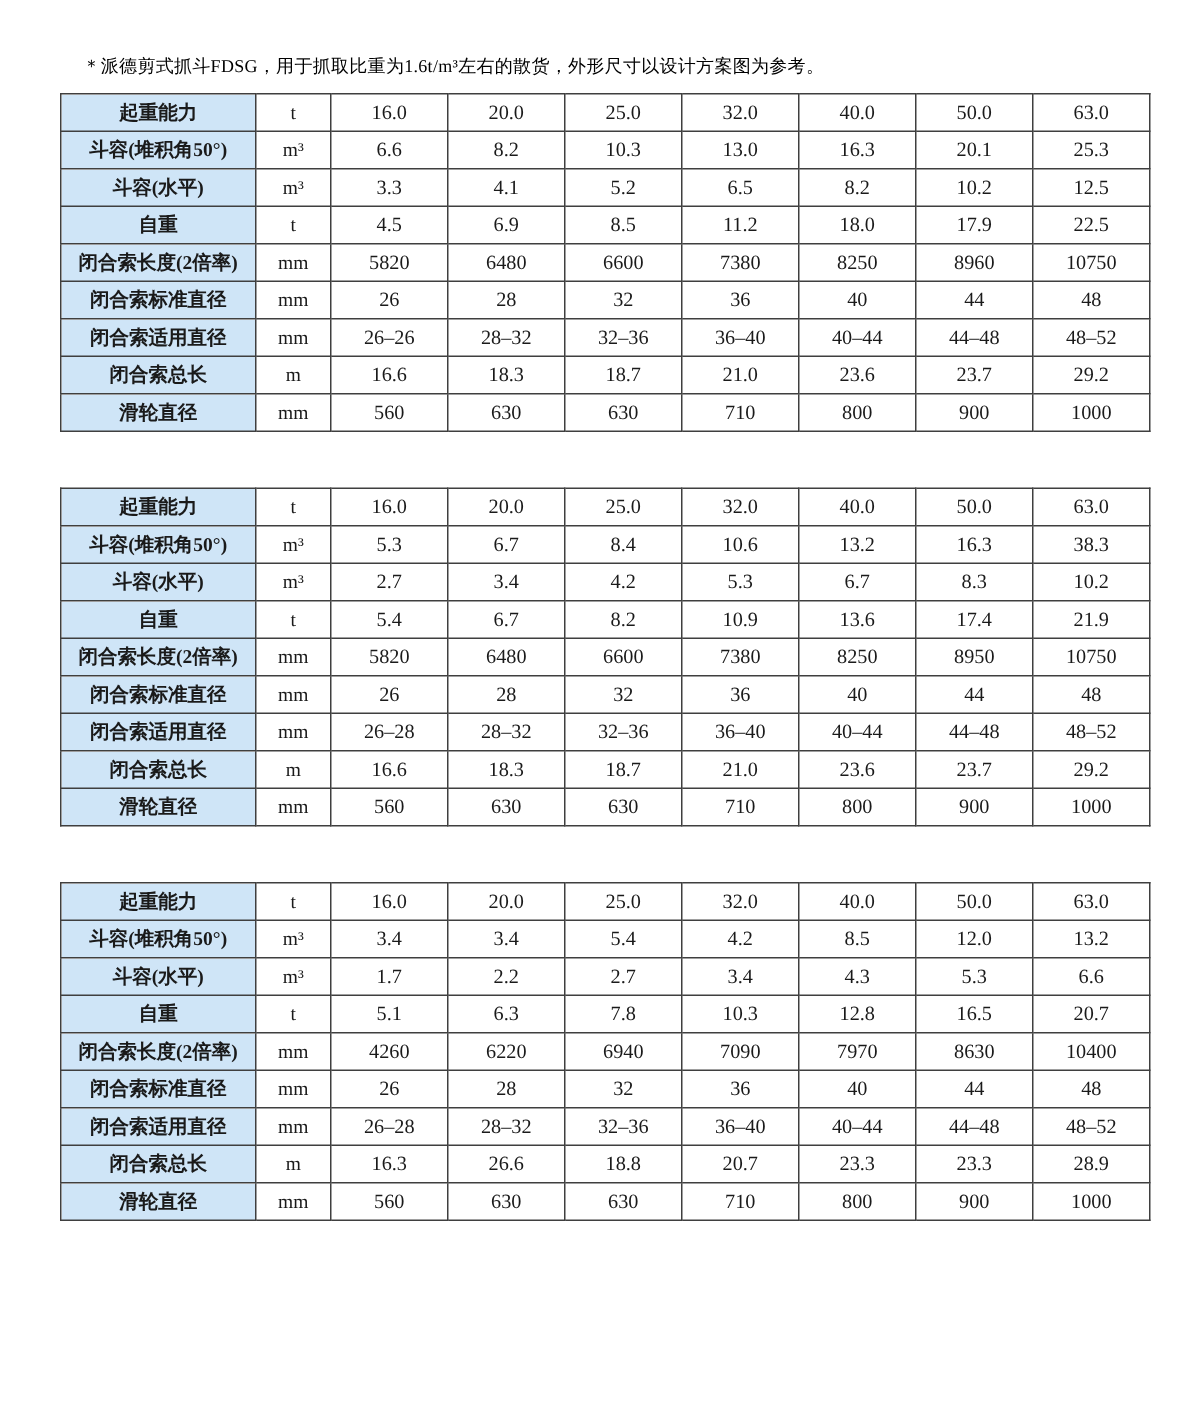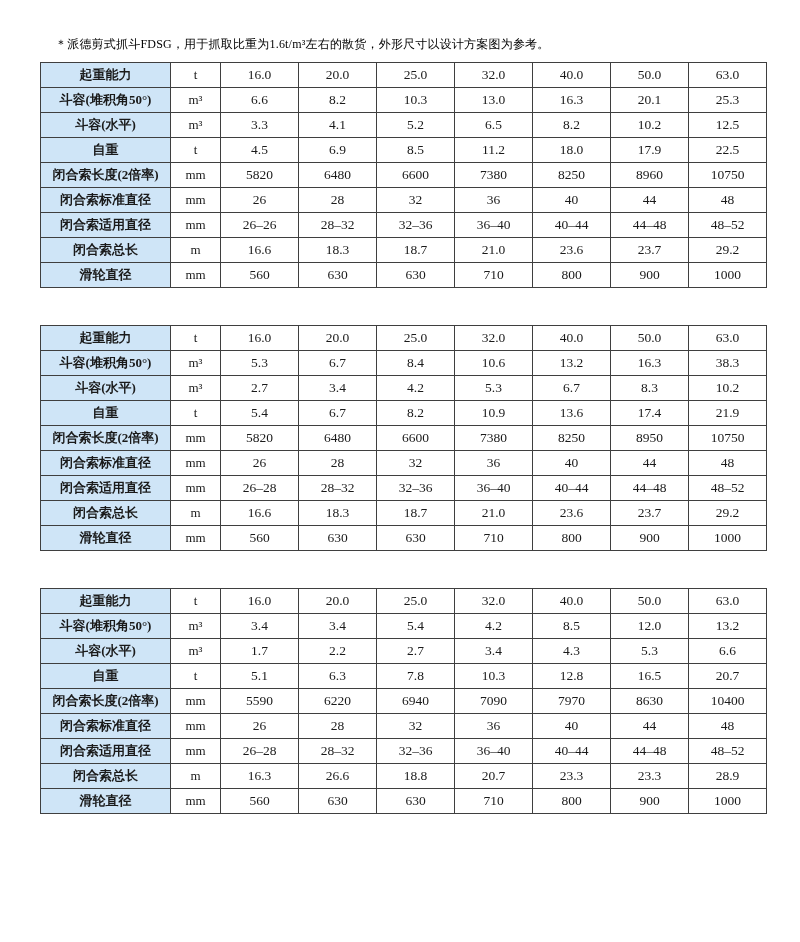--- a/index.html
+++ b/index.html
@@ -344,21 +344,21 @@
             <td class="value-cell">6.3</td>
             <td class="value-cell">7.8</td>
             <td class="value-cell">10.3</td>
             <td class="value-cell">12.8</td>
             <td class="value-cell">16.5</td>
             <td class="value-cell">20.7</td>
           </tr>
           <tr>
             <td class="label-cell">闭合索长度(2倍率)</td>
             <td class="unit-cell">mm</td>
-            <td class="value-cell">5590</td>
+            <td class="value-cell">4260</td>
             <td class="value-cell">6220</td>
             <td class="value-cell">6940</td>
             <td class="value-cell">7090</td>
             <td class="value-cell">7970</td>
             <td class="value-cell">8630</td>
             <td class="value-cell">10400</td>
           </tr>
           <tr>
             <td class="label-cell">闭合索标准直径</td>
             <td class="unit-cell">mm</td>

